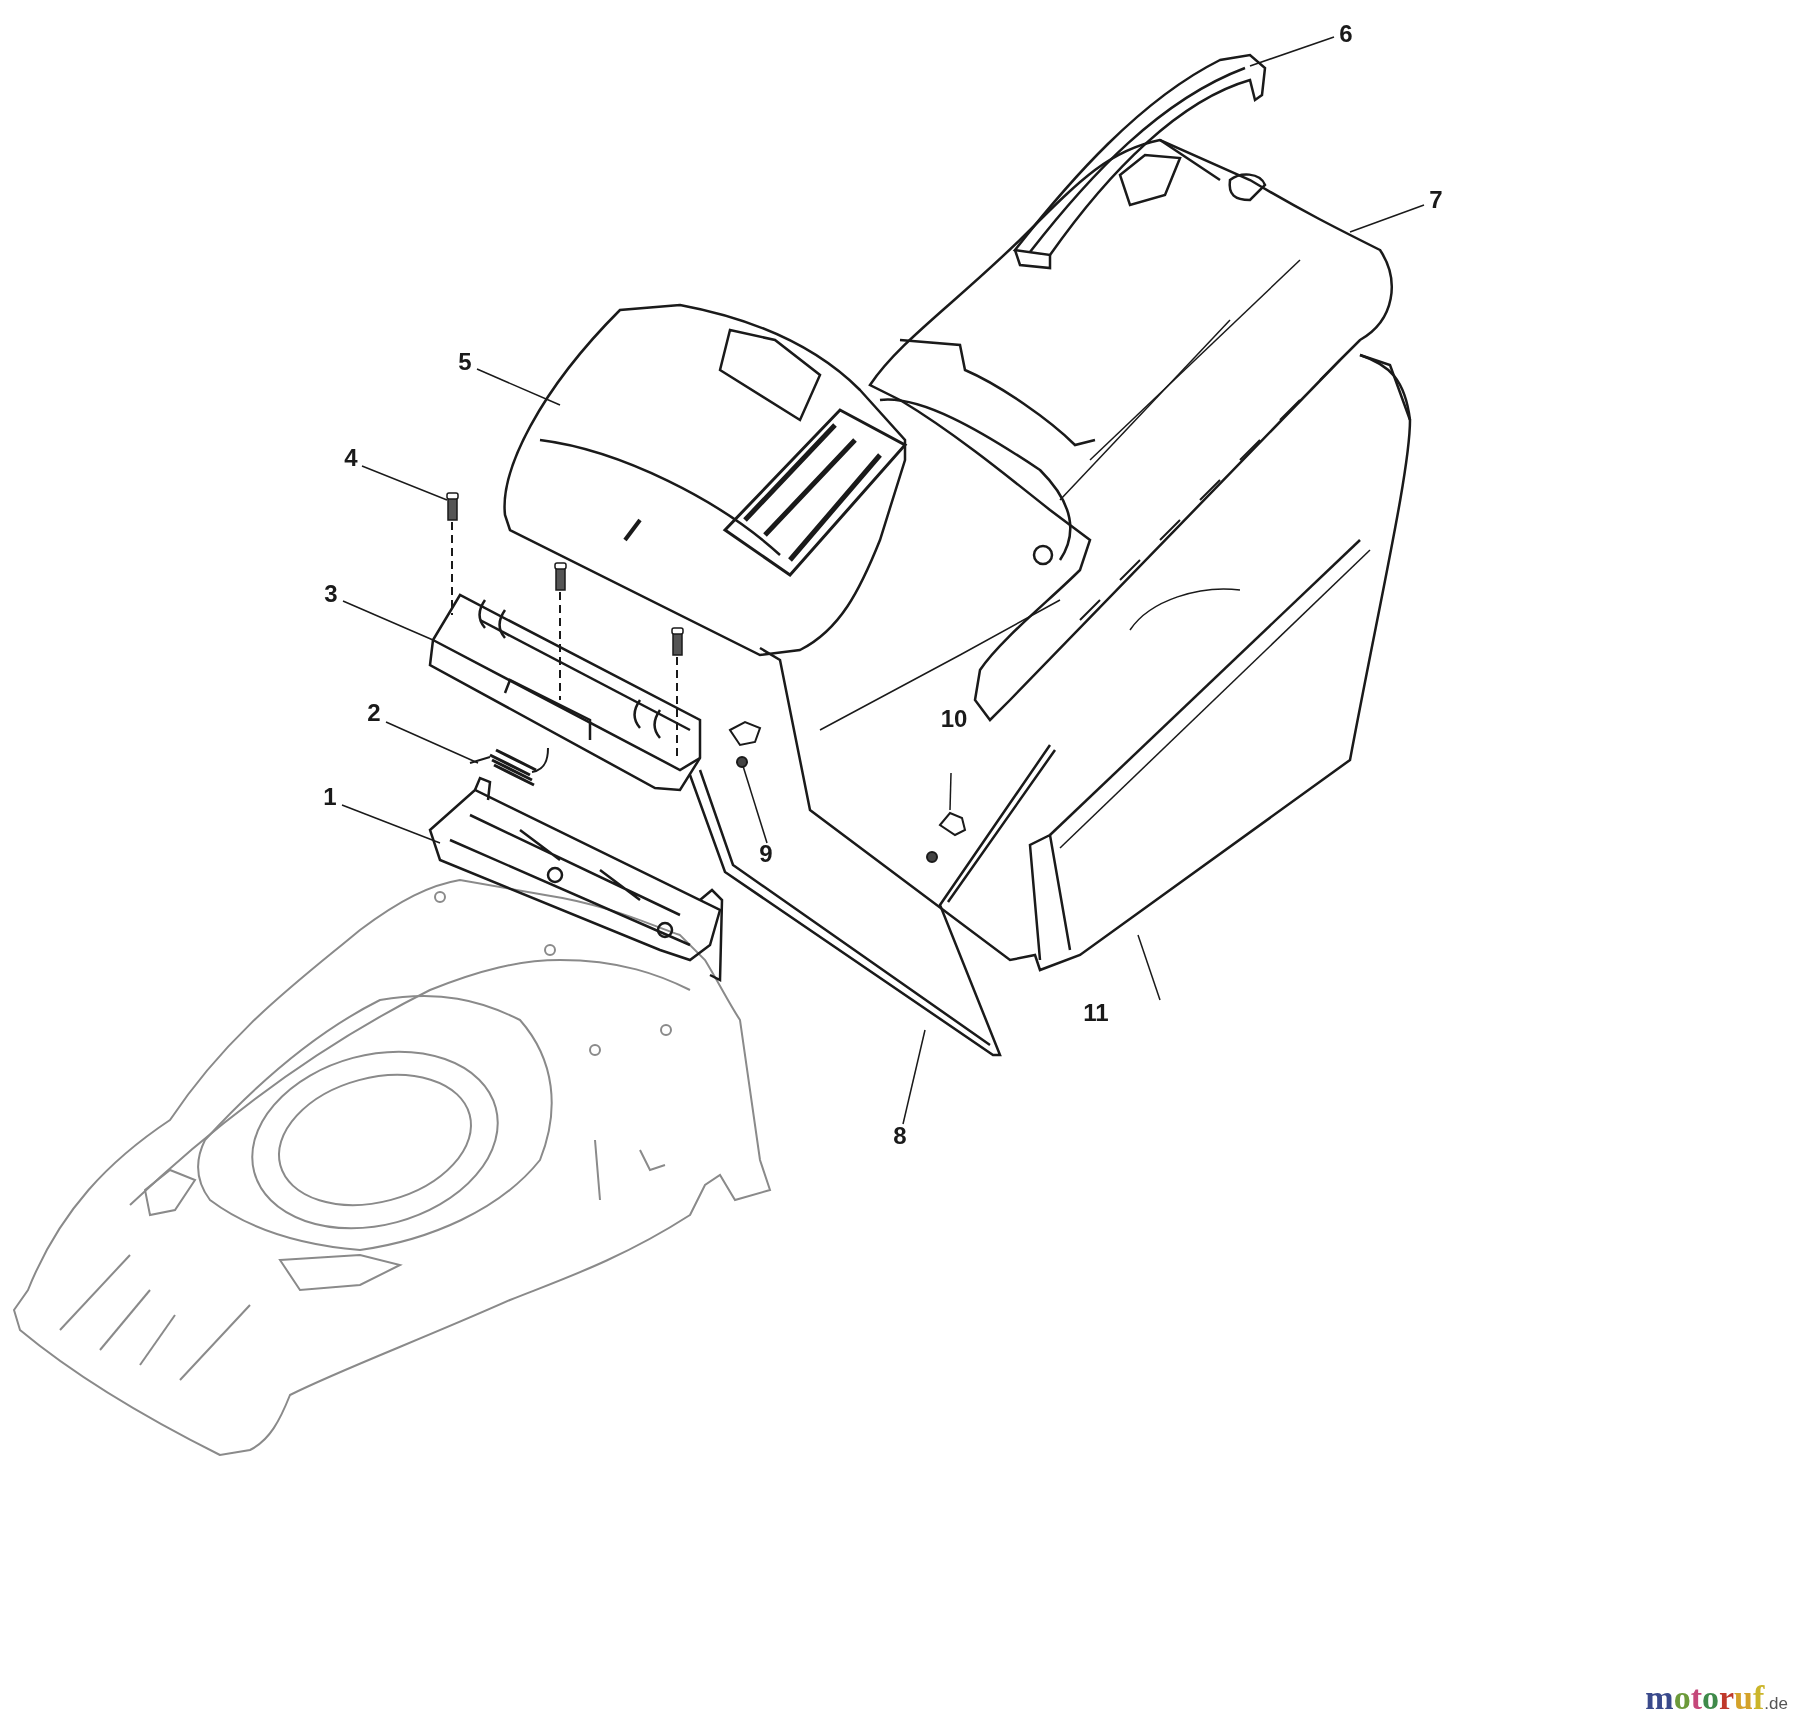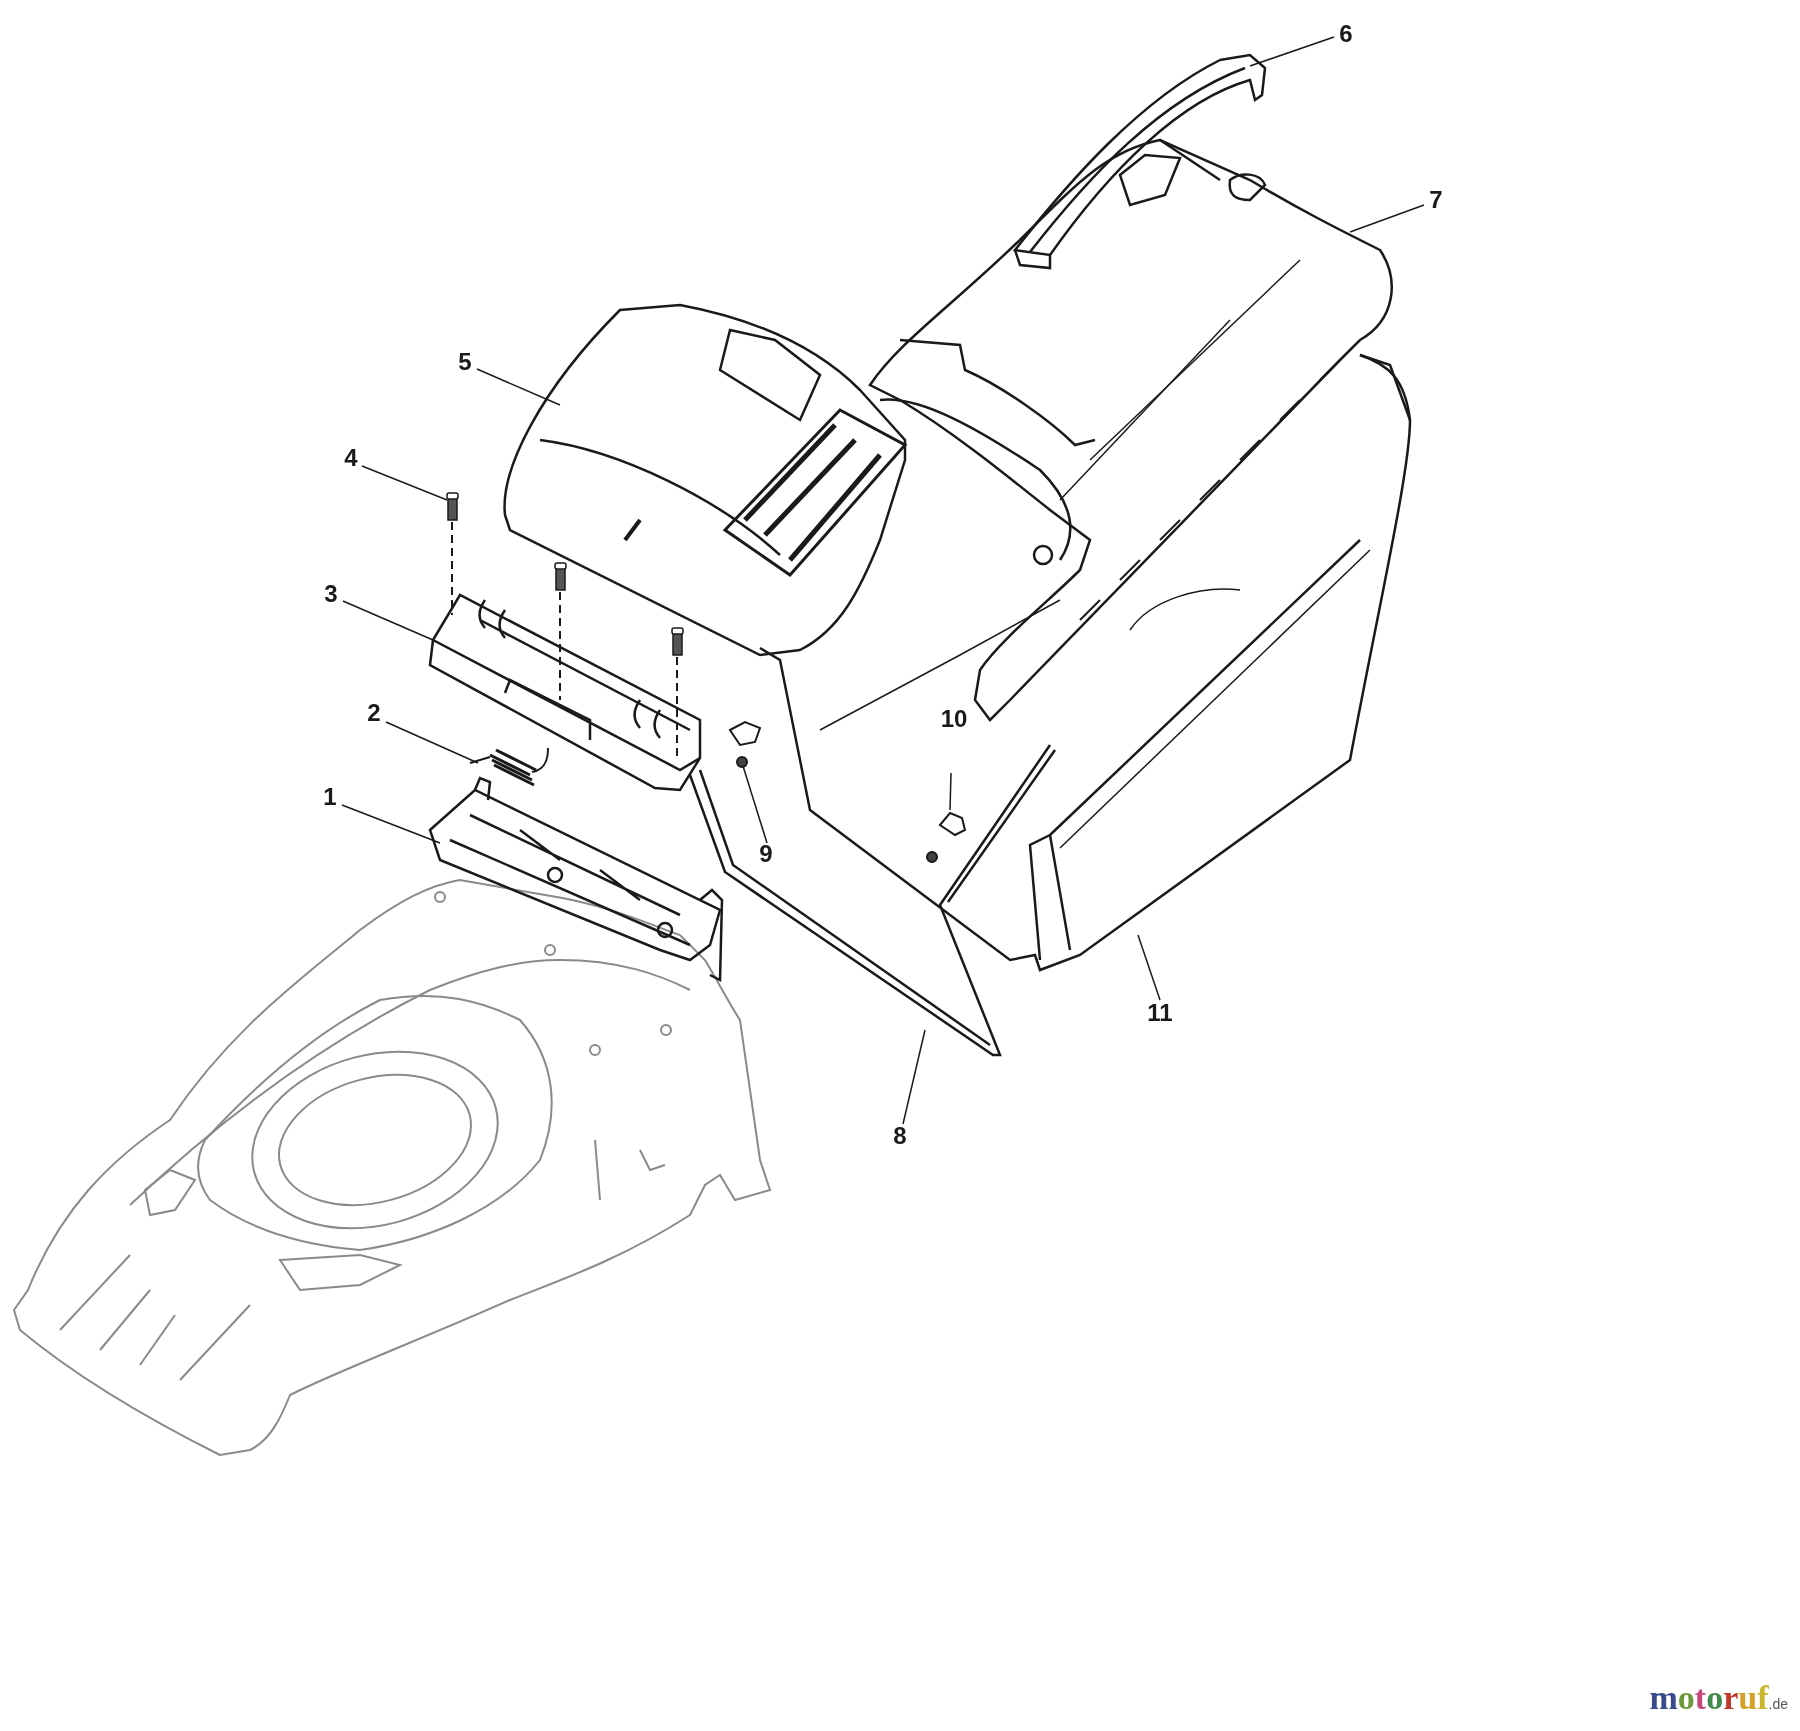--- a/index.html
+++ b/index.html
@@ -1,21 +1,21 @@
 <!DOCTYPE html>
 <html><head>
 <meta charset="utf-8">
 <style>
   html,body{margin:0;padding:0;background:#ffffff;}
   body{width:1800px;height:1731px;position:relative;overflow:hidden;font-family:"Liberation Sans",sans-serif;}
   #canvas{position:absolute;left:0;top:0;width:1800px;height:1731px;}
   .lbl{position:absolute;font-family:"Liberation Sans",sans-serif;font-weight:bold;font-size:24px;color:#1a1a1a;transform:translate(-50%,-50%);}
   .wm{position:absolute;right:12px;bottom:14px;font-family:"Liberation Serif",serif;font-size:34px;font-weight:bold;letter-spacing:0;}
   .wm span{display:inline-block;}
-  .wm .de{font-family:"Liberation Sans",sans-serif;font-weight:normal;font-size:14px;color:#555;}
+  .wm .de{font-family:"Liberation Sans",sans-serif;font-weight:normal;font-size:17px;color:#555;}
 </style>
 </head>
 <body>
 
 <svg id="canvas" viewBox="0 0 1800 1731" xmlns="http://www.w3.org/2000/svg">
 
   <g fill="none" stroke="#8a8a8a" stroke-width="2">
     <path d="M14,1310 L28,1290 C60,1210 110,1160 170,1120 C230,1030 300,980 360,930 C400,900 430,885 460,880 L545,895 C610,905 650,925 680,935 L705,960 C720,985 730,1005 740,1020 L760,1160 L770,1190 L735,1200 L720,1175 L705,1185 L690,1215 C620,1260 560,1280 510,1300 C420,1340 340,1370 290,1395 C280,1420 270,1440 250,1450 L220,1455 C150,1420 80,1380 20,1330 Z"></path>
     <path d="M130,1205 C230,1110 330,1040 430,990 C480,970 520,960 560,960 C620,960 660,975 690,990"></path>
     <path d="M205,1140 C260,1080 320,1030 380,1000 C440,990 480,1000 520,1020 C555,1060 560,1110 540,1160 C500,1210 430,1240 360,1250 C300,1245 250,1230 210,1200 C195,1180 195,1160 205,1140 Z"></path>
@@ -135,17 +135,17 @@
 <div class="lbl" style="left:330px;top:797px">1</div>
 <div class="lbl" style="left:374px;top:713px">2</div>
 <div class="lbl" style="left:331px;top:594px">3</div>
 <div class="lbl" style="left:351px;top:458px">4</div>
 <div class="lbl" style="left:465px;top:362px">5</div>
 <div class="lbl" style="left:1346px;top:34px">6</div>
 <div class="lbl" style="left:1436px;top:200px">7</div>
 <div class="lbl" style="left:900px;top:1136px">8</div>
 <div class="lbl" style="left:766px;top:854px">9</div>
 <div class="lbl" style="left:954px;top:719px">10</div>
-<div class="lbl" style="left:1160px;top:1013px">11</div>
+<div class="lbl" style="left:1096px;top:1013px">11</div>
 
 <div class="wm">
   <span style="color:#3a4a8c">m</span><span style="color:#6c9a3a">o</span><span style="color:#c5487a">t</span><span style="color:#3f8a4a">o</span><span style="color:#c0392b">r</span><span style="color:#d4a22a">u</span><span style="color:#cbb52a">f</span><span class="de">.de</span>
 </div>
 
 </body></html>

